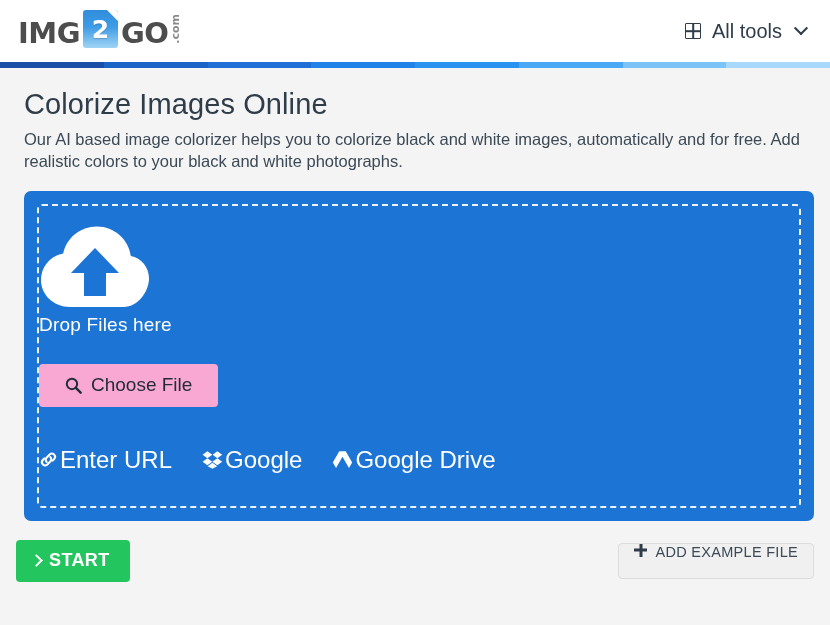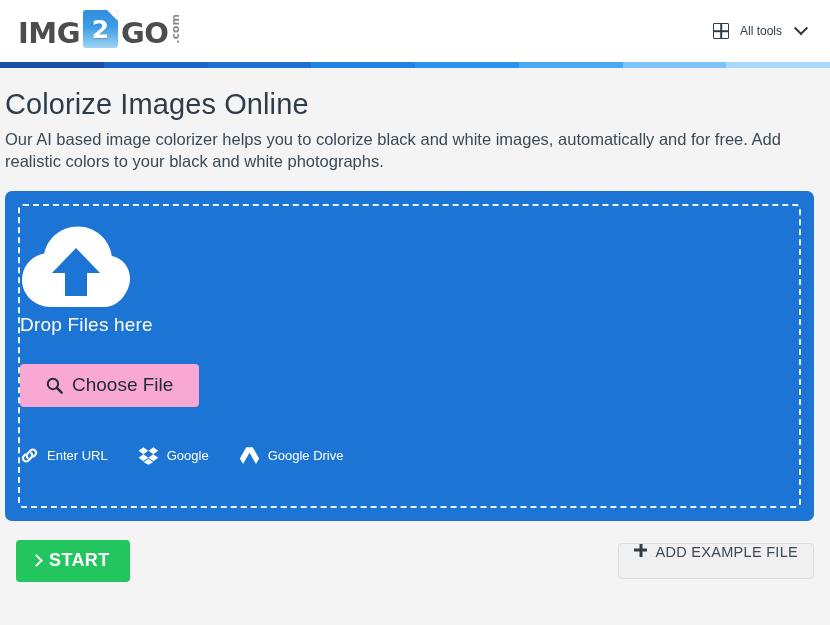--- a/index.html
+++ b/index.html
@@ -83,21 +83,21 @@
     letter-spacing: 0px;
     margin-left: 1px;
     margin-bottom: 4px;
     align-self: flex-end;
   }
 
   
   .nav {
     display: flex;
     gap: 0px;
-    font-size: 12px;
+    font-size: 20px;
     color: #2e3d49;
   }
   .nav-group {
     display: flex;
     align-items: center;
     cursor: pointer;
     padding: 4px 6px;
   }
   .grid-icon {
     width: 16px; height: 16px;
@@ -140,21 +140,21 @@
 
   
   .stripe {
     display: flex;
     height: 6px;
     width: 100%;
   }
   .stripe i { display: block; height: 100%; flex: 1 1 0; }
 
   
-  .main { padding: 20px 16px 0 5px; }
+  .main { padding: 20px 16px 0 24px; }
 
   .page-title {
     font-size: 29px;
     font-weight: normal;
     color: #2e3d49;
     margin: 0 0 8px 0;
     letter-spacing: 0.1px;
   }
   .page-desc {
     font-size: 16.5px;
@@ -211,23 +211,23 @@
 
   .service-links {
     margin-top: 39px;
     display: flex;
     align-items: center;
     gap: 30px;
   }
   .service-link {
     display: inline-flex;
     align-items: center;
-    gap: 8px;
+    gap: 2px;
     color: #ffffff;
-    font-size: 13px;
+    font-size: 24px;
     text-decoration: none;
     cursor: pointer;
   }
   .service-link svg { display: block; }
 
   
   .actions {
     display: flex;
     align-items: center;
     justify-content: space-between;

